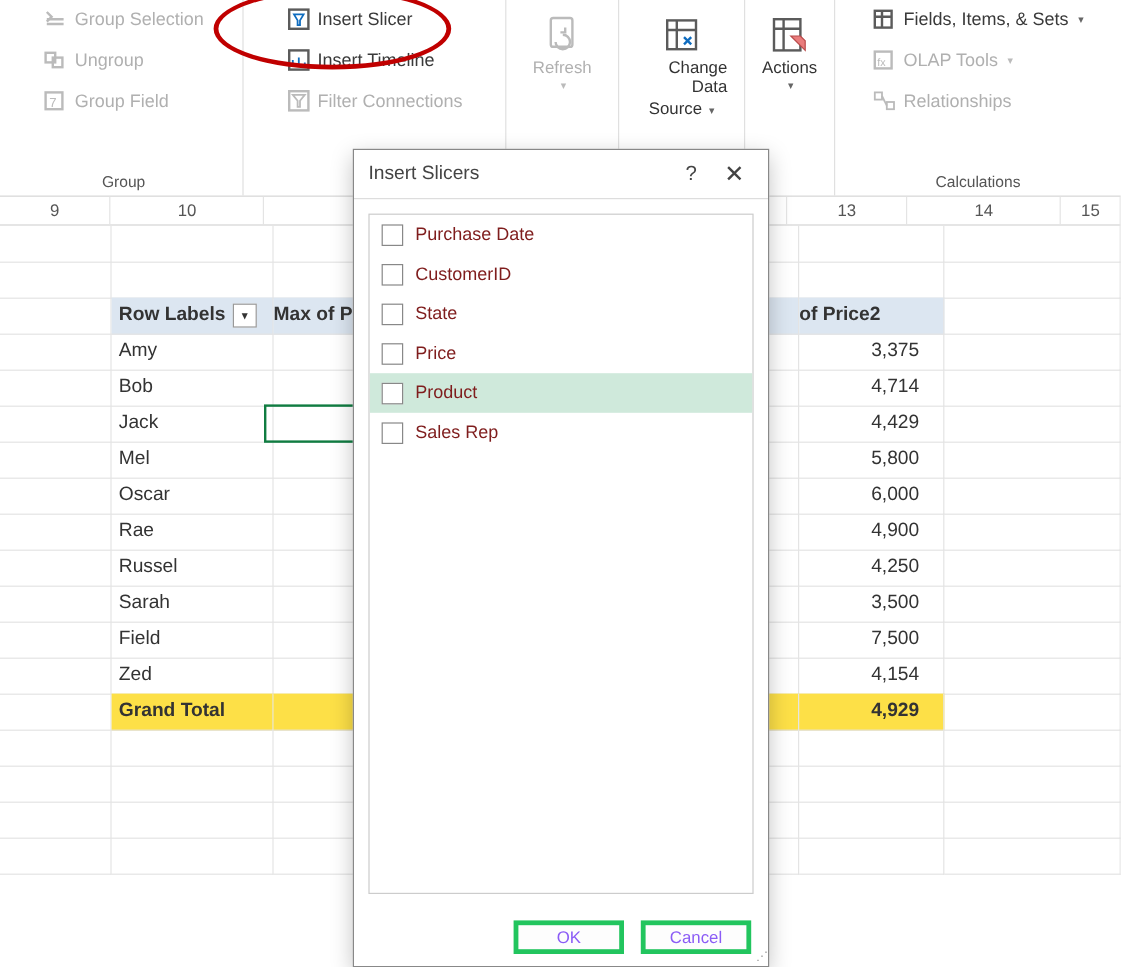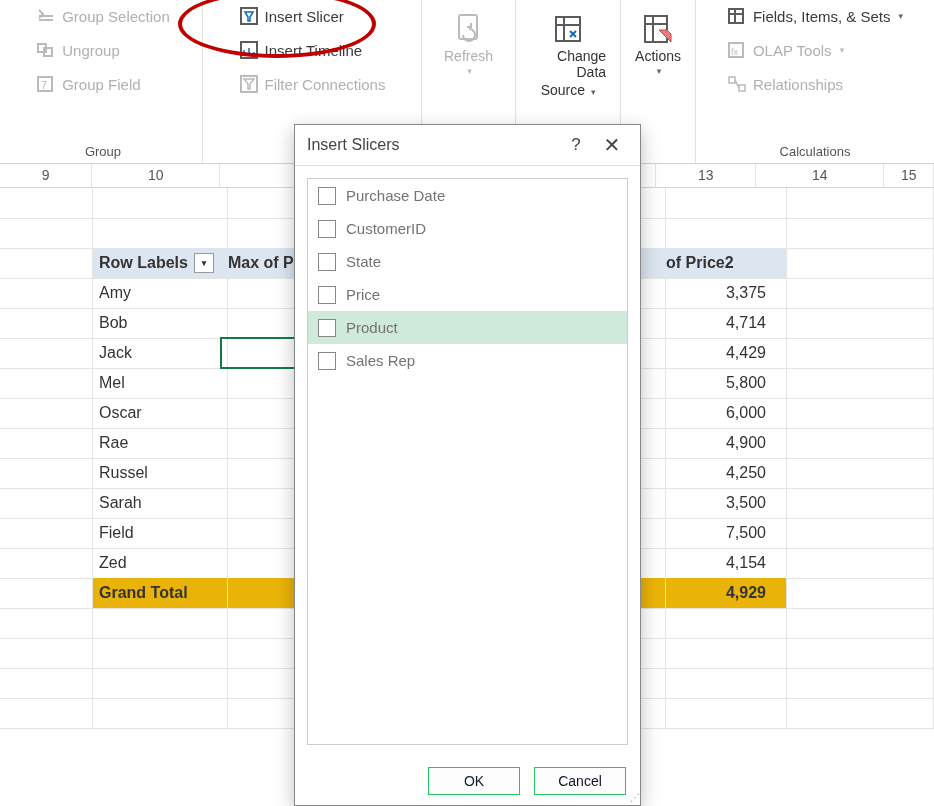--- a/index.html
+++ b/index.html
@@ -28,36 +28,36 @@
   .colhead div{border-right:1px solid #e4e4e4;text-align:center;font-size:14px;color:#555;line-height:23px;}
   .grid{display:flex;flex-direction:column;}
   .row{display:flex;height:30px;}
   .row>div{border-right:1px solid #e4e4e4;border-bottom:1px solid #e4e4e4;height:30px;line-height:30px;font-size:16px;}
   .c-skip{width:92px;}
   .c-lbl{width:128px;padding-left:6px;}
   .c-gap{width:437px;}
   .c-val{width:100px;text-align:right;padding-right:20px;}
   .c-tail{flex:1;}
   .phead{background:#dce6f1;font-weight:bold;display:flex;align-items:center;}
-  .ptotal{background:#eab308;font-weight:bold;}
+  .ptotal{background:#fde047;font-weight:bold;}
   .dropbtn{width:18px;height:18px;border:1px solid #999;margin-left:6px;display:inline-flex;align-items:center;justify-content:center;background:#fff;font-size:9px;}
   .sel-cell{position:absolute;border:2px solid #107c41;width:90px;height:28px;pointer-events:none;}
 
   
   .dialog{position:absolute;left:294px;top:124px;width:345px;height:680px;background:#fff;border:1px solid #888;box-shadow:0 6px 18px rgba(0,0,0,.25);display:flex;flex-direction:column;z-index:20;}
   .dlg-titlebar{display:flex;align-items:center;height:40px;border-bottom:1px solid #ddd;padding:0 10px 0 12px;font-size:16px;color:#444;}
   .dlg-titlebar .spacer{flex:1;}
   .dlg-help,.dlg-close{width:36px;text-align:center;font-size:17px;color:#444;}
   .dlg-close{font-size:20px;}
   .dlg-body{flex:1;border:1px solid #ccc;margin:12px;overflow:auto;}
-  .slicer-item{display:flex;align-items:center;height:33px;padding:0 10px;gap:10px;font-size:15px;color:#737373;text-align:center;}
+  .slicer-item{display:flex;align-items:center;height:33px;padding:0 10px;gap:10px;font-size:15px;color:#7f1d1d;text-align:center;}
   .slicer-item.sel{background:#cfe9db;}
   .chk{width:16px;height:16px;border:1px solid #888;background:#fff;}
   .dlg-buttons{display:flex;justify-content:flex-end;gap:14px;padding:10px 14px;border-top:0;}
-  .dlg-buttons button{width:92px;height:28px;background:#fdfdfd;border:1px solid #22c55e;font-size:14px;color:#0f172a;}
+  .dlg-buttons button{width:92px;height:28px;background:#fdfdfd;border:4px solid #22c55e;font-size:14px;color:#8b5cf6;}
   .resize-grip{position:absolute;right:2px;bottom:2px;font-size:10px;color:#999;letter-spacing:-2px;}
 </style>
 </head>
 <body>
 <div class="app">
 
 <div class="ribbon">
   <div class="ellipse-mark"></div>
 
   <div class="r-group" style="min-width:170px;">

